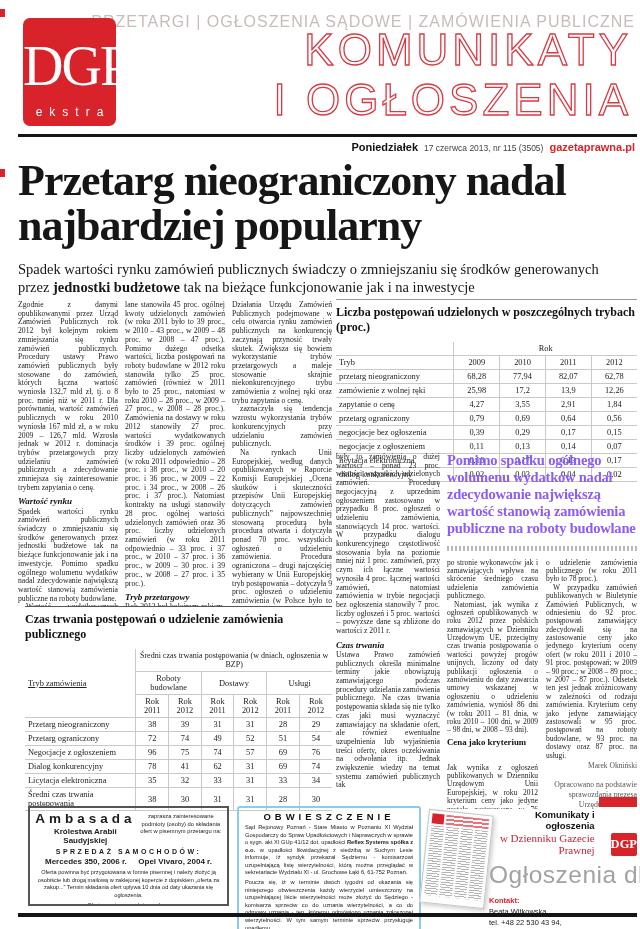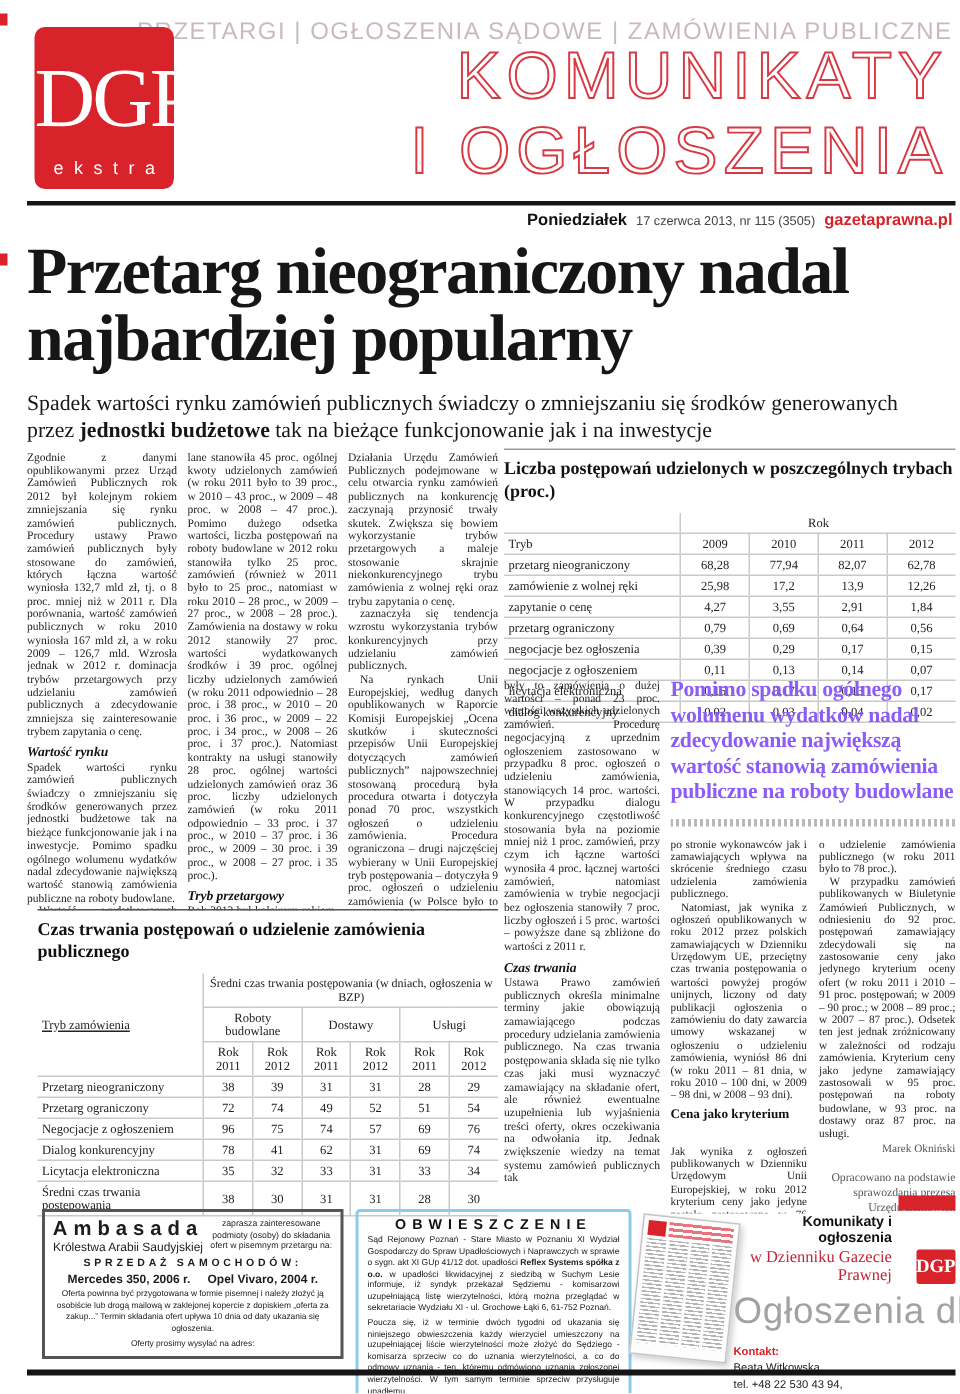--- a/index.html
+++ b/index.html
@@ -64,21 +64,21 @@
   .sbcol h4+p{text-indent:0;}
   .sig{text-align:right;color:#555;font-size:7.5px;margin-top:2px;}
   .note{text-align:right;color:#555;font-size:7.8px;margin-top:10px;line-height:1.25;}
   .redbar{position:absolute;left:599px;top:797px;width:38px;height:10px;background:#d8232a;}
   
   .ad{position:absolute;box-sizing:border-box;font-family:"Liberation Sans",sans-serif;overflow:hidden;}
   .ambasada{left:28px;top:806px;width:201px;height:100px;border:2px solid #555;text-align:center;padding:3px 5px;}
   .amb-top{display:flex;gap:4px;align-items:flex-start;}
   .amb-left{width:55%;}
   .amb-t1{font-size:13.5px;font-weight:bold;letter-spacing:4px;}
-  .amb-t2{font-size:8px;font-weight:normal;margin-top:1px;}
+  .amb-t2{font-size:8px;font-weight:bold;margin-top:1px;}
   .amb-right{width:45%;font-size:5.8px;line-height:1.3;padding-top:2px;color:#222;}
   .amb-sale{font-size:7px;font-weight:bold;letter-spacing:2.5px;margin-top:3px;}
   .amb-cars{display:flex;justify-content:space-between;padding:0 10px;font-size:8px;font-weight:bold;margin-top:2px;}
   .amb-terms{font-size:5.6px;line-height:1.35;margin:3px 0 0;color:#222;}
   .amb-send{font-size:5.6px;line-height:1.3;margin-top:3px;color:#222;}
   .obwieszczenie{left:237px;top:806px;width:184px;height:129px;border:2px solid #8ccbe9;border-radius:3px;padding:3px 6px;}
   .ob-title{text-align:center;font-size:9.5px;letter-spacing:4px;margin:0 0 2px;font-weight:bold;color:#111;}
   .ob-body{font-size:5.7px;line-height:1.33;text-align:justify;margin:0;color:#222;}
   .ob-body+.ob-body{margin-top:2px;}
   

